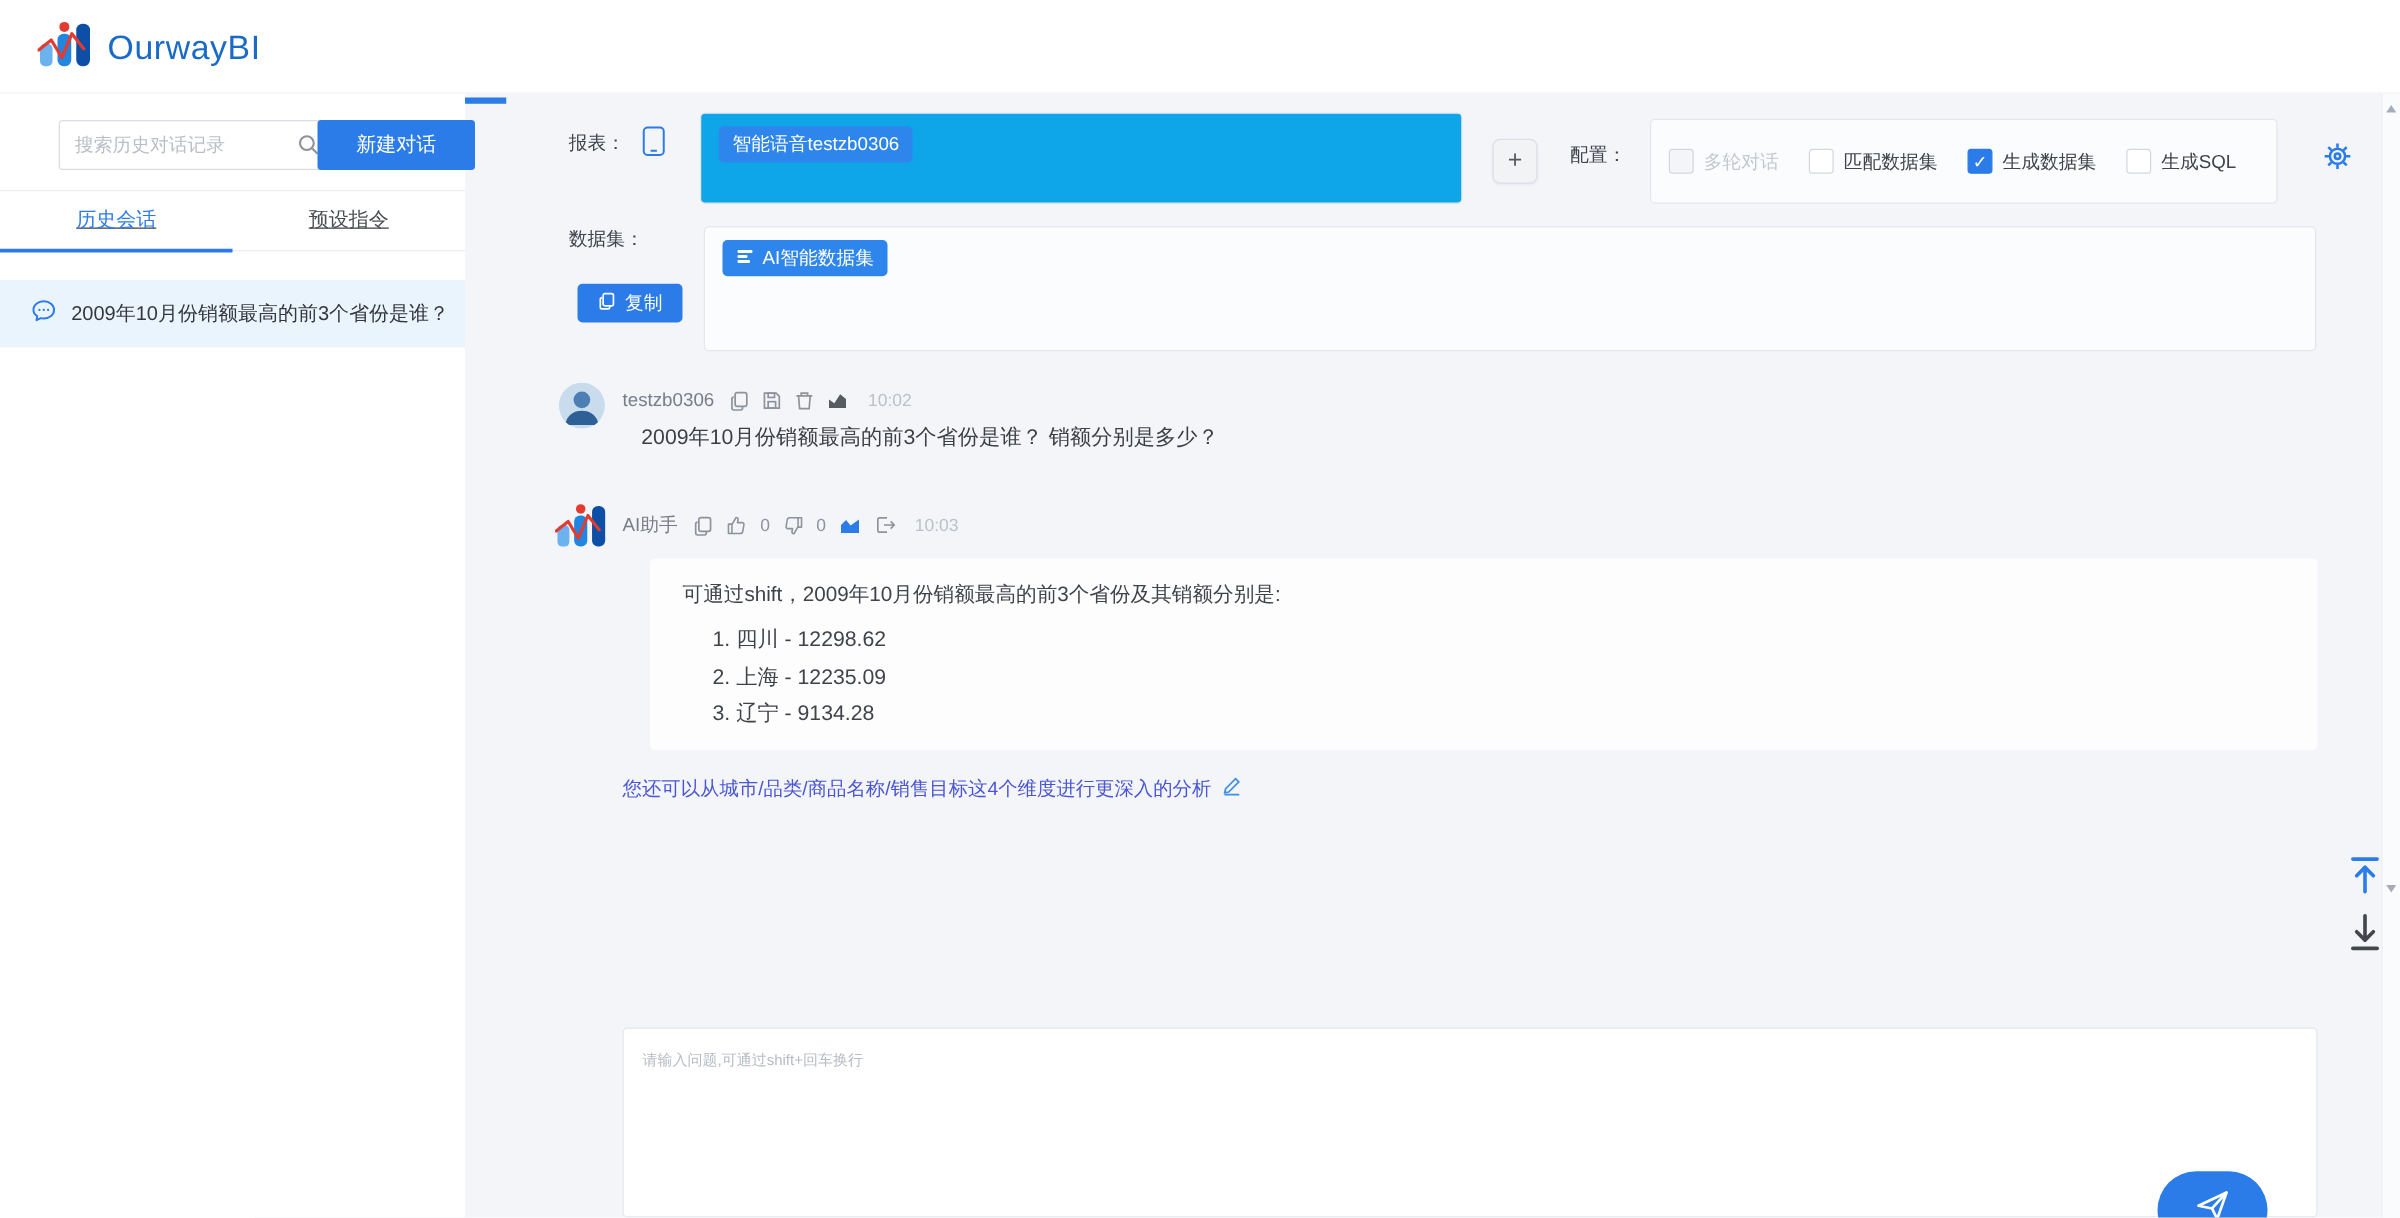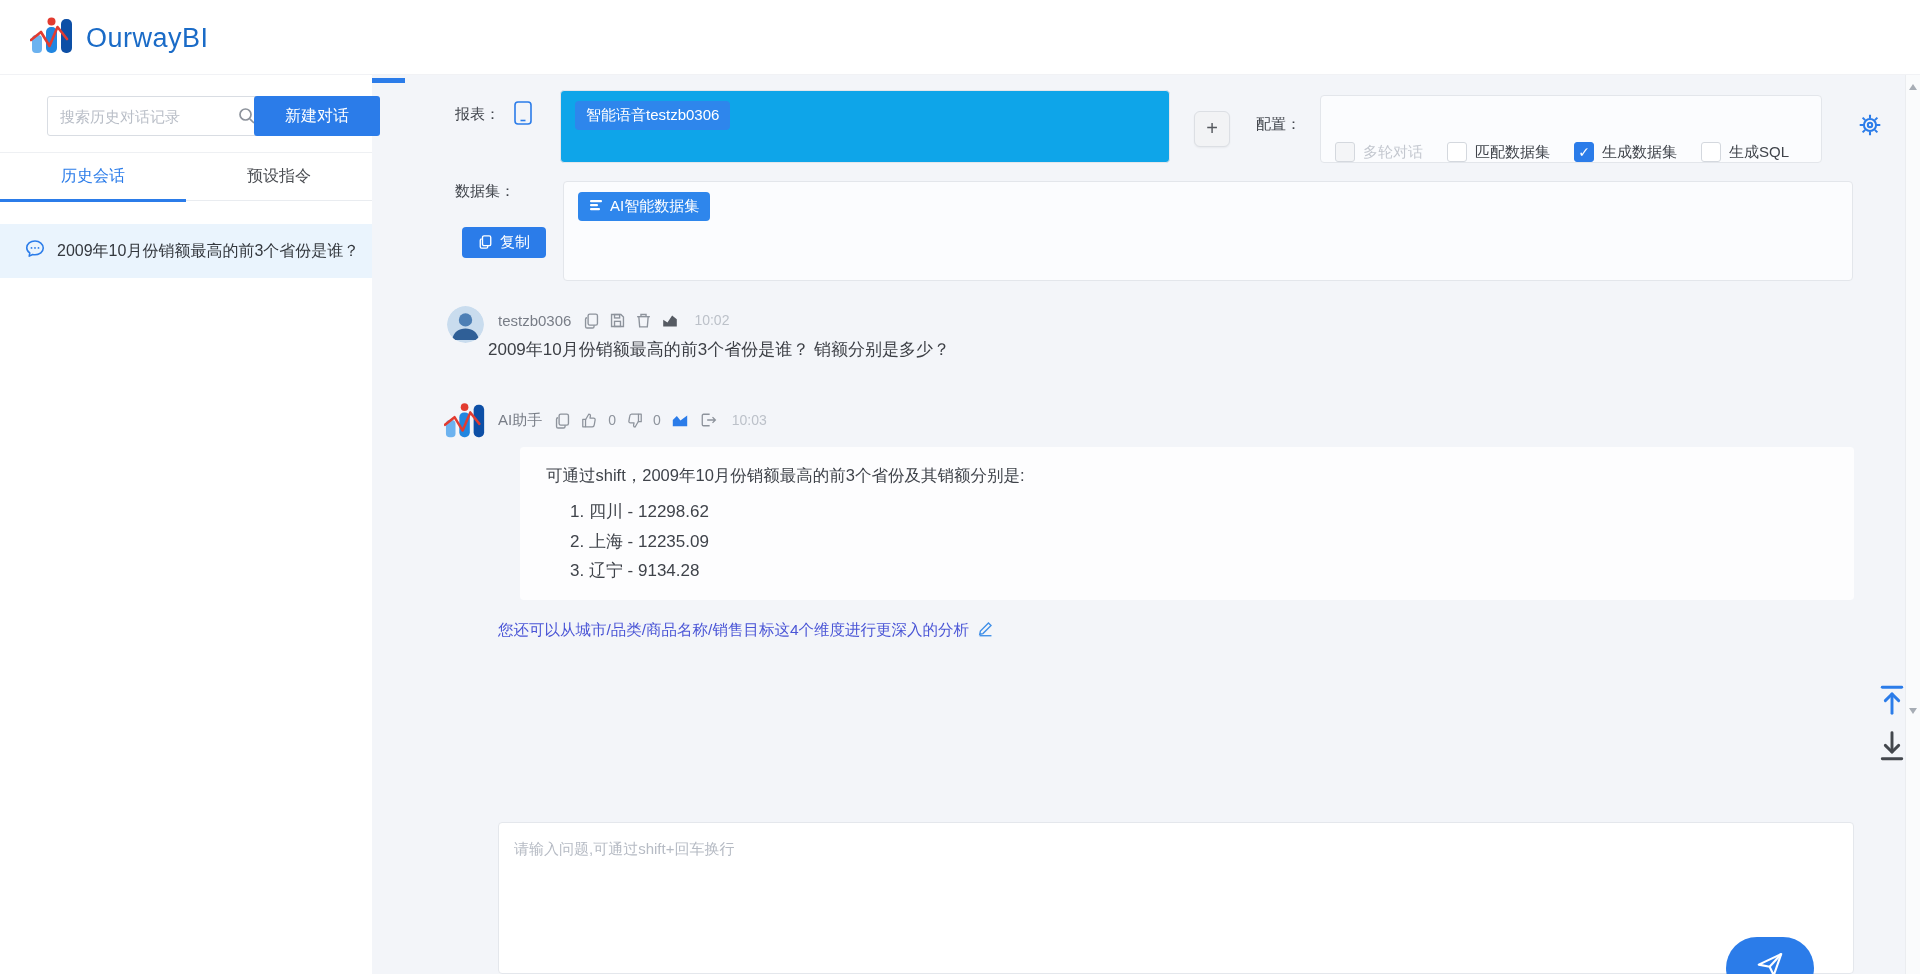--- a/index.html
+++ b/index.html
@@ -13,38 +13,38 @@
   .logo { position:absolute; left:30px; top:14px; display:flex; align-items:center; gap:10px; }
   .logo-text { font-size:27px; color:#1a6bc7; letter-spacing:.5px; }
 
   
   .sidebar { position:absolute; left:0; top:75px; width:372px; height:899px; background:#fff; z-index:4; }
   .search-wrap { position:absolute; left:15px; top:21px; width:219px; height:40px;margin-left:32px; }
   .search-input { width:100%; height:100%; border:1px solid #d9dde3; border-radius:3px; padding:0 34px 0 12px; font-size:15px; color:#3c3f45; outline:none; background:#fff; font-family:inherit; }
   .search-input::placeholder { color:#b9bec7; }
   .search-icon { position:absolute; right:9px; top:10px; }
   .new-chat-btn { position:absolute; left:254px; top:21px; width:126px; height:40px; background:#2b7ce9; color:#fff; border:none; border-radius:3px; font-size:16px; cursor:pointer; font-family:inherit; }
-  .tabs { position:absolute; left:0; top:77px; width:372px; height:49px; display:flex; border-top:1px solid #eef0f3; border-bottom:1px solid #e9ecf0; }
+  .tabs { position:absolute; left:0; top:77px; width:372px; height:49px; display:flex; border-top:1px solid #eef0f3; border-bottom:1px solid #e9ecf0;text-decoration:underline; }
   .tab { width:186px; display:flex; align-items:center; justify-content:center; font-size:16px; color:#4a4d52; cursor:pointer; position:relative; }
   .tab.active { color:#2b7ce9; }
   .tab.active::after { content:""; position:absolute; left:0; bottom:-2px; width:186px; height:3px; background:#2b7ce9; }
   .history-item { position:absolute; left:0; top:149px; width:372px; height:54px; background:#eaf4fd; display:flex; align-items:center; padding-left:24px; cursor:pointer; overflow:hidden; }
   .history-text { margin-left:11px; font-size:16px; color:#34383e; white-space:nowrap; overflow:hidden; width:300px; }
 
   
   .main { position:absolute; left:372px; top:75px; width:1533px; height:899px; background:#f3f5f9; }
   .accent-bar { position:absolute; left:0; top:3px; width:33px; height:5px; background:#2b7ce9; }
   .field-label { position:absolute; font-size:15px; color:#3f434a; }
   .report-label { left:83px; top:30px; }
   .tablet-icon { position:absolute; left:141px; top:25px; }
   .report-box { position:absolute; left:188px; top:15px; width:610px; height:73px; background:#0ea5e9; border:1px solid #e3e6eb; border-radius:4px; }
   .tag { position:absolute; left:14px; top:10px; display:inline-flex; align-items:center; gap:7px; background:#2e86ec; color:#fff; font-size:15px; border-radius:4px; padding:5px 11px; cursor:pointer; }
   .plus-btn { position:absolute; left:822px; top:36px; width:36px; height:36px; background:#f2f3f5; border:1px solid #dcdfe4; border-radius:6px; font-size:20px; color:#55585e; line-height:32px; text-align:center; cursor:pointer; box-shadow:0 1px 2px rgba(0,0,0,.05); }
   .config-label { left:884px; top:40px; }
-  .config-box { position:absolute; left:948px; top:20px; width:502px; height:68px; background:#fbfcfe; border:1px solid #e3e6eb; border-radius:4px; display:flex; align-items:flex-end; padding:0 14px; gap:24px; }
+  .config-box { position:absolute; left:948px; top:20px; width:502px; height:68px; background:#fbfcfe; border:1px solid #e3e6eb; border-radius:4px; display:flex; align-items:center; padding:0 14px; gap:24px; }
   .cb { display:flex; align-items:center; gap:8px; cursor:pointer; }
   .cb-box { width:20px; height:20px; border:1px solid #d4d8de; border-radius:3px; background:#fff; display:flex; align-items:center; justify-content:center; }
   .cb.disabled .cb-box { background:#f4f5f7; }
   .cb.disabled .cb-label { color:#c3c7cf; }
   .cb-box.checked { background:#2b7ce9; border-color:#2b7ce9; }
   .cb-box.checked::after { content:"✓"; color:#fff; font-size:14px; font-weight:bold; }
   .cb-label { font-size:15px; color:#3f434a; }
   .gear-btn { position:absolute; left:1485px; top:37px; cursor:pointer; }
   .dataset-label { left:83px; top:107px; }
   .dataset-box { position:absolute; left:191px; top:106px; width:1290px; height:100px; background:#fbfcfe; border:1px solid #e3e6eb; border-radius:4px; }
@@ -54,33 +54,33 @@
   .avatar { position:absolute; border-radius:50%; overflow:hidden; }
   .user-avatar { left:75px; top:231px; width:37px; height:37px; }
   .ai-avatar { left:72px; top:325px; width:44px; height:42px; border-radius:0; }
   .msg-head { position:absolute; display:flex; align-items:center; gap:9px; height:22px; }
   .user-head { left:126px; top:234px; }
   .ai-head { left:126px; top:334px; }
   .msg-author { font-size:15px; color:#787d87; margin-right:3px; }
   .msg-time { font-size:14px; color:#bcc1c9; margin-left:6px; }
   .count { font-size:14px; color:#8d939c; }
   .icon-btn { display:inline-flex; cursor:pointer; }
-  .user-text { position:absolute; left:116px; top:263px; font-size:17px; color:#3c3f45; }
+  .user-text { position:absolute; left:141px; top:263px; font-size:17px; color:#3c3f45; }
   .ai-card { position:absolute; left:148px; top:372px; width:1334px; height:153px; background:#fdfdfe; border-radius:4px; }
   .ai-intro { position:absolute; left:26px; top:18px; font-size:16.5px; color:#3f434a; }
   .ai-list { position:absolute; left:50px; top:50px; font-size:17px; color:#3f434a; line-height:29.5px; }
   .suggestion { position:absolute; left:126px; top:545px; display:flex; align-items:center; gap:8px; cursor:pointer; }
   .suggestion-text { font-size:15.5px; color:#4a55d6; }
   .scroll-btn { position:absolute; width:40px; height:40px; display:flex; align-items:center; justify-content:center; cursor:pointer; }
   .scroll-top { left:1500px; top:605px; }
   .scroll-bottom { left:1500px; top:651px; }
 
   
   .input-card { position:absolute; left:126px; top:747px; width:1356px; height:152px; background:#fff; border:1px solid #e4e7ec; border-radius:4px; }
-  .question-input { width:100%; height:100%; border:none; outline:none; resize:none; background:transparent; padding:17px 15px; font-size:15px; color:#3c3f45; font-family:inherit; }
+  .question-input { width:100%; height:100%; border:none; outline:none; resize:none; background:transparent; padding:17px 15px; font-size:12px; color:#3c3f45; font-family:inherit; }
   .question-input::placeholder { color:#b6bbc4; }
   .send-btn { position:absolute; left:1354px; top:862px; width:88px; height:62px; border-radius:31px; background:#2b7ce9; border:none; display:flex; align-items:flex-start; justify-content:center; padding-top:12px; cursor:pointer; }
 
   
   .vscroll { position:absolute; left:1905px; top:75px; width:15px; height:899px; background:#fafbfc; border-left:1px solid #ebedf0; }
   .sb-arrow-up { position:absolute; left:3px; top:9px; width:0; height:0; border-left:4px solid transparent; border-right:4px solid transparent; border-bottom:6px solid #a7adb5; }
   .sb-arrow-down { position:absolute; left:3px; top:633px; width:0; height:0; border-left:4px solid transparent; border-right:4px solid transparent; border-top:6px solid #a7adb5; }
 </style>
 </head>
 <body>

